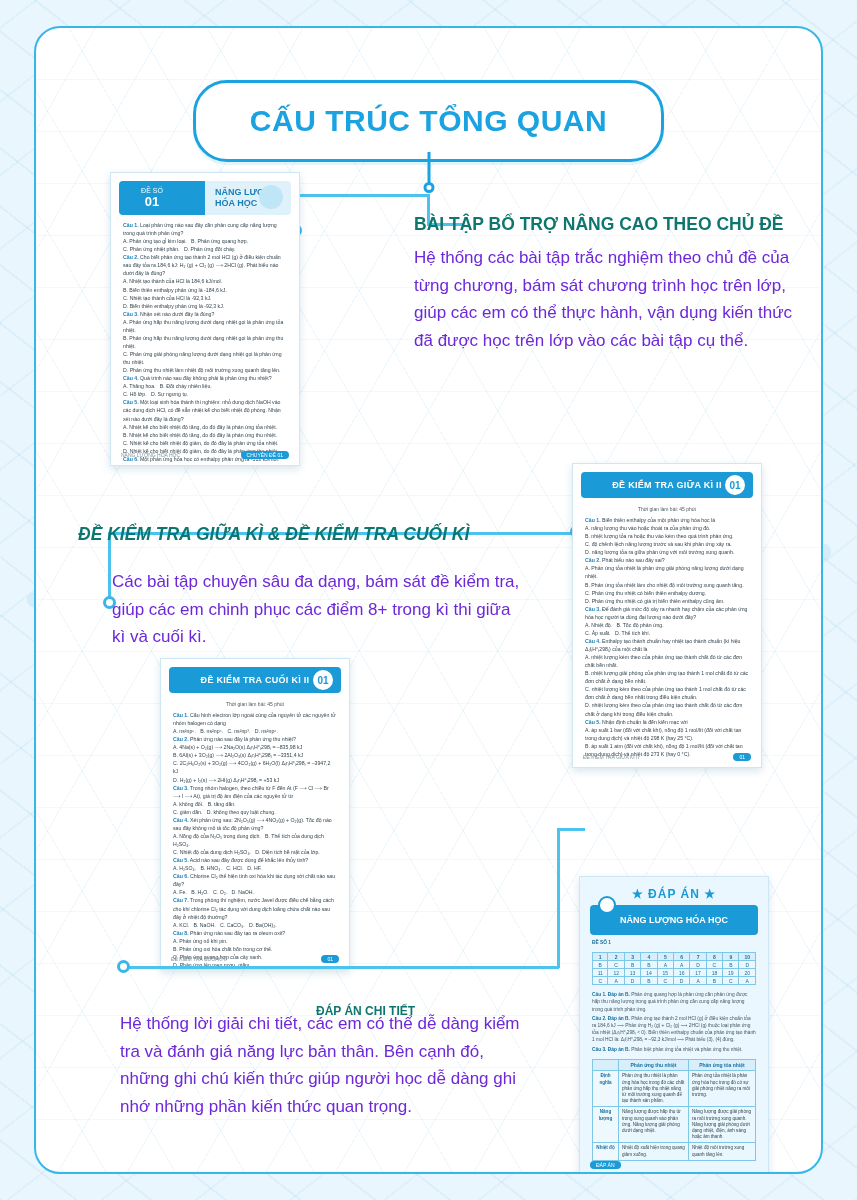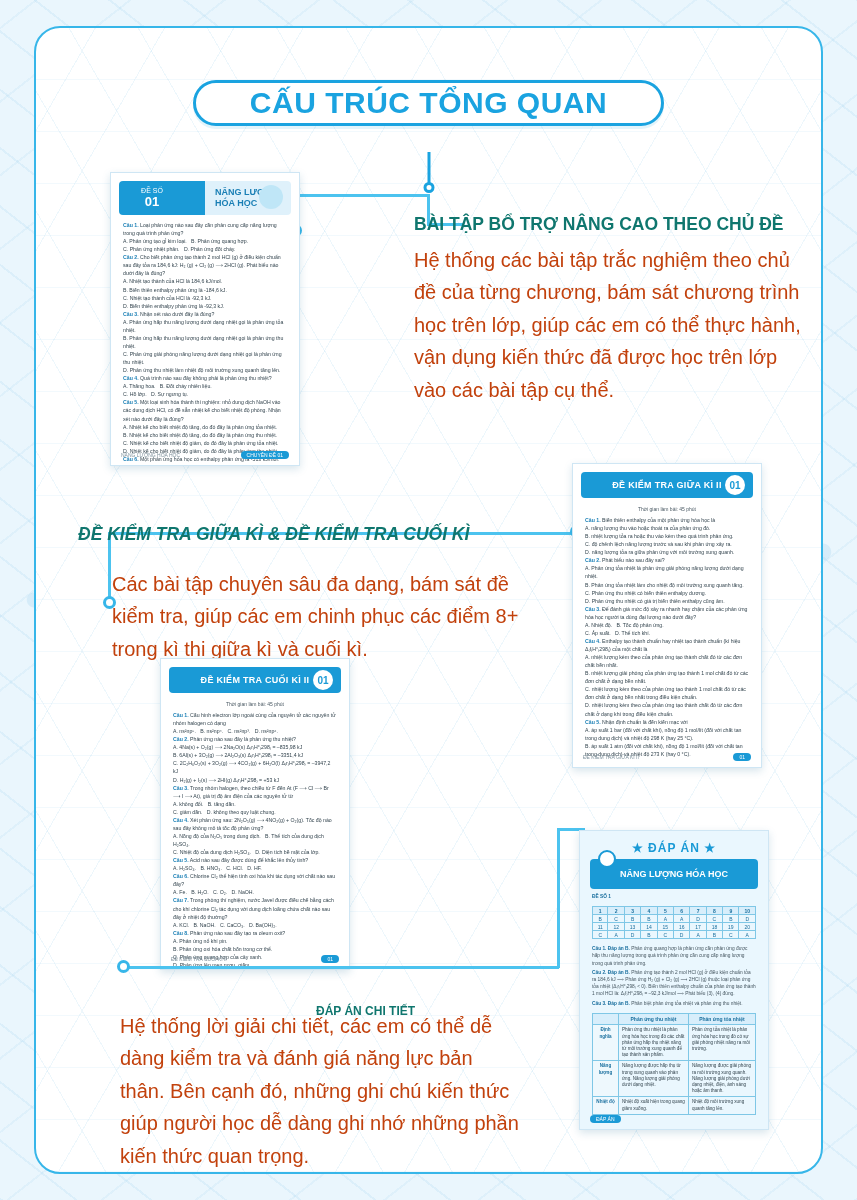--- a/index.html
+++ b/index.html
@@ -57,21 +57,21 @@
   }
 
   
   .title-wrap {
     position:absolute; left:0; right:0; top:52px;
     display:flex; justify-content:center;
   }
   .title-pill {
     border: 3px solid #1aa3e0;
     border-radius: 34px;
-    padding: 3px 54px;
+    padding: 21px 54px;
     background: #ffffff;
     box-shadow: 0 3px 0 rgba(26,163,224,.12);
   }
   .title-pill h1 {
     margin:0;
     font-size: 30px;
     letter-spacing: .5px;
     color: #1aa3e0;
     font-weight: bold;
     white-space: nowrap;
@@ -101,22 +101,22 @@
   
   .sec-head {
     position: absolute;
     color:#0f766e;
     font-weight: bold;
     font-size: 17.5px;
     white-space: nowrap;
   }
   .sec-body {
     position:absolute;
-    color:#c2410c;
-    font-size: 20px;
+    color:#6d28d9;
+    font-size: 17px;
     line-height: 1.62;
   }
 
   
   .sheet {
     position:absolute;
     background:#ffffff;
     border:1px solid #cfe6f4;
     box-shadow: 0 3px 8px rgba(40,110,150,.18);
     overflow:hidden;
@@ -462,21 +462,21 @@
     </div>
 
     <div class="line" style="left:521px; top:800px; width:3px; height:140px;"></div>
     <div class="line" style="left:86px; top:938px; width:437px; height:3px;"></div>
     <div class="line" style="left:521px; top:800px; width:28px; height:3px;"></div>
     <div class="node" style="left:81px; top:932px;"></div>
 
     <div class="sec-head" style="left:280px; top:976px; font-size:12px;">ĐÁP ÁN CHI TIẾT</div>
     <div class="sec-body" style="left:84px; top:982px; width:400px;">Hệ thống lời giải chi tiết, các em có thể dễ dàng kiểm tra và đánh giá năng lực bản thân. Bên cạnh đó, những ghi chú kiến thức giúp người học dễ dàng ghi nhớ những phần kiến thức quan trọng.</div>
 
-    <div class="sheet" style="left:543px; top:802px; width:190px; height:300px; background:#eaf7fe;">
+    <div class="sheet" style="left:543px; top:848px; width:190px; height:300px; background:#eaf7fe;">
       <div class="ans-head">
         <div class="ans-title">★ ĐÁP ÁN ★</div>
       </div>
       <div class="ans-band">
         <div class="flask"></div>
         <span>NĂNG LƯỢNG HÓA HỌC</span>
       </div>
       <div class="mini" style="color:#1a6f9e;font-weight:bold;">ĐỀ SỐ 1</div>
 
       <table class="grid-table">

